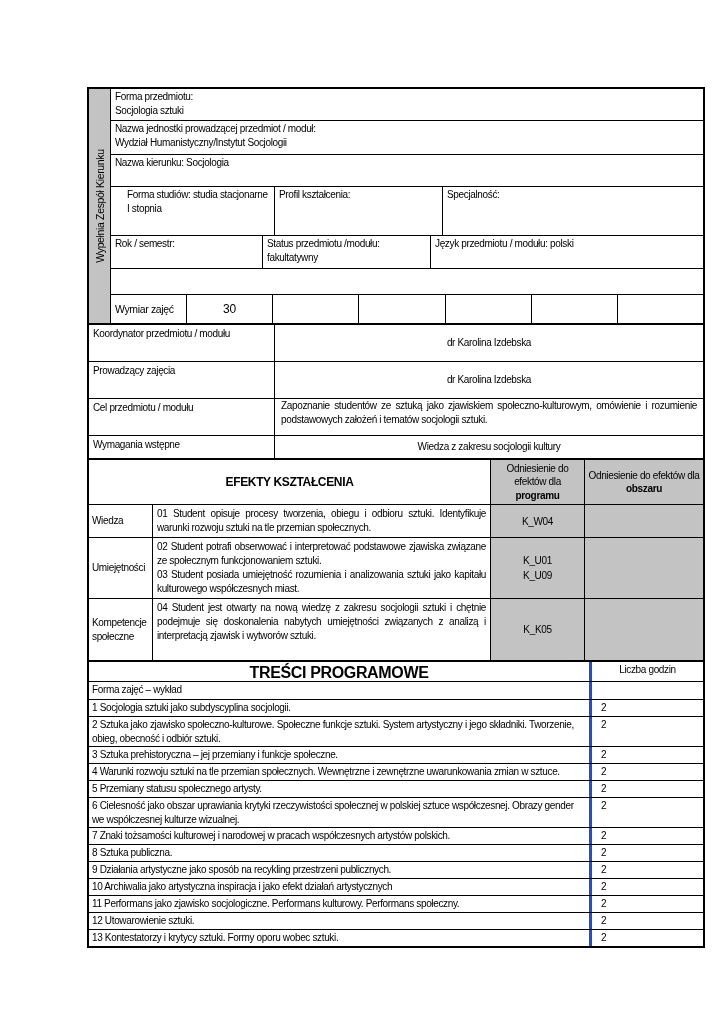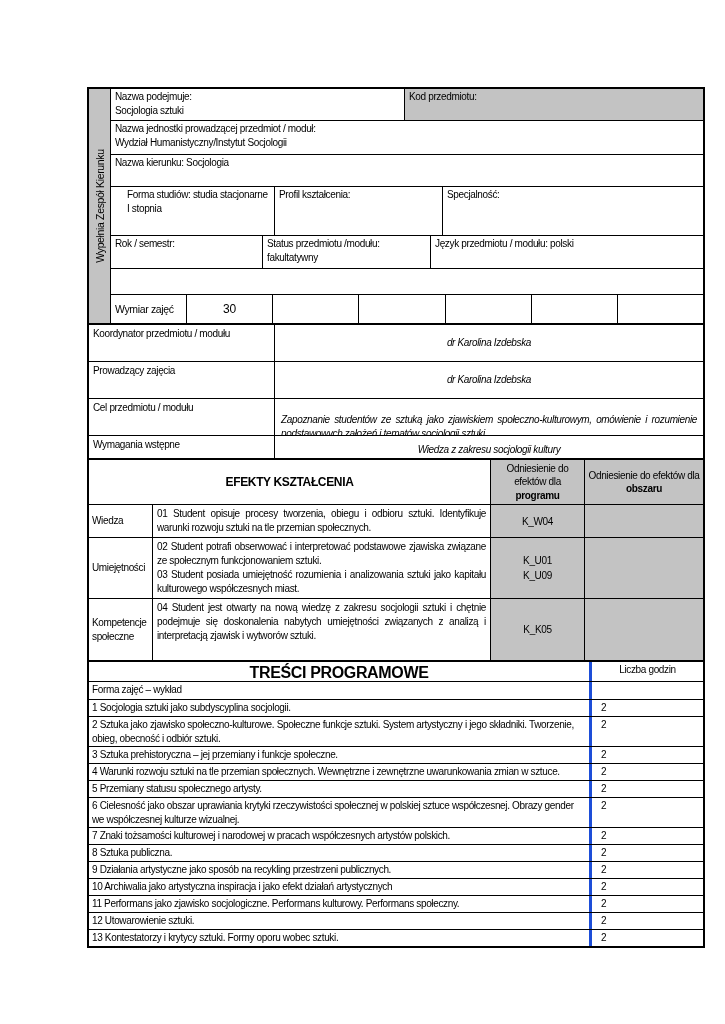--- a/index.html
+++ b/index.html
@@ -50,21 +50,21 @@
     flex: 1 1 0; font-size: 9px; line-height: 1.18; letter-spacing: -0.2px;
     display: flex; align-items: center; justify-content: center;
     text-align: center; padding: 1px 2px;
   }
   .zv { font-size: 12px; }
 
   
   .brow { display: flex; overflow: hidden; }
   .brow + .brow { border-top: 1px solid #000; }
   .b-label { flex: 0 0 186px; border-right: 1px solid #000; padding: 2px 4px; }
-  .b-value { flex: 1 1 auto; min-width: 0; padding: 14px 6px; font-style: italic; }
+  .b-value { flex: 1 1 auto; min-width: 0; padding: 0 6px; }
   .v-center { display: flex; align-items: center; justify-content: center; text-align: center; }
   .v-justify { text-align: justify; }
   .r-b1 { height: 36px; } .r-b2 { height: 37px; } .r-b3 { height: 37px; } .r-b4 { height: 23px; }
 
   
   .crow { display: flex; overflow: hidden; }
   .crow + .crow { border-top: 1px solid #000; }
   .r-ch { height: 44px; }
   .r-c1 { min-height: 31px; } .r-c2 { min-height: 59px; } .r-c3 { min-height: 62px; }
   .c-title {
@@ -104,24 +104,23 @@
 <div class="page">
   <div class="doc">
 
     <div class="sec secA">
       <div class="strip gray">
         <span class="strip-text">Wypełnia Zespół Kierunku</span>
       </div>
       <div class="abody">
         <div class="arow r-a1">
           <div class="ac w-name">
-            <div>Nazwa podejmuje:</div>
+            <div>Forma przedmiotu:</div>
             <div>Socjologia sztuki</div>
           </div>
-          <div class="ac w-kod gray">Kod przedmiotu:</div>
         </div>
         <div class="arow r-a2">
           <div class="ac w-full">
             <div>Nazwa jednostki prowadzącej przedmiot / moduł:</div>
             <div>Wydział Humanistyczny/Instytut Socjologii</div>
           </div>
         </div>
         <div class="arow r-a3">
           <div class="ac w-full">Nazwa kierunku: Socjologia</div>
         </div>

